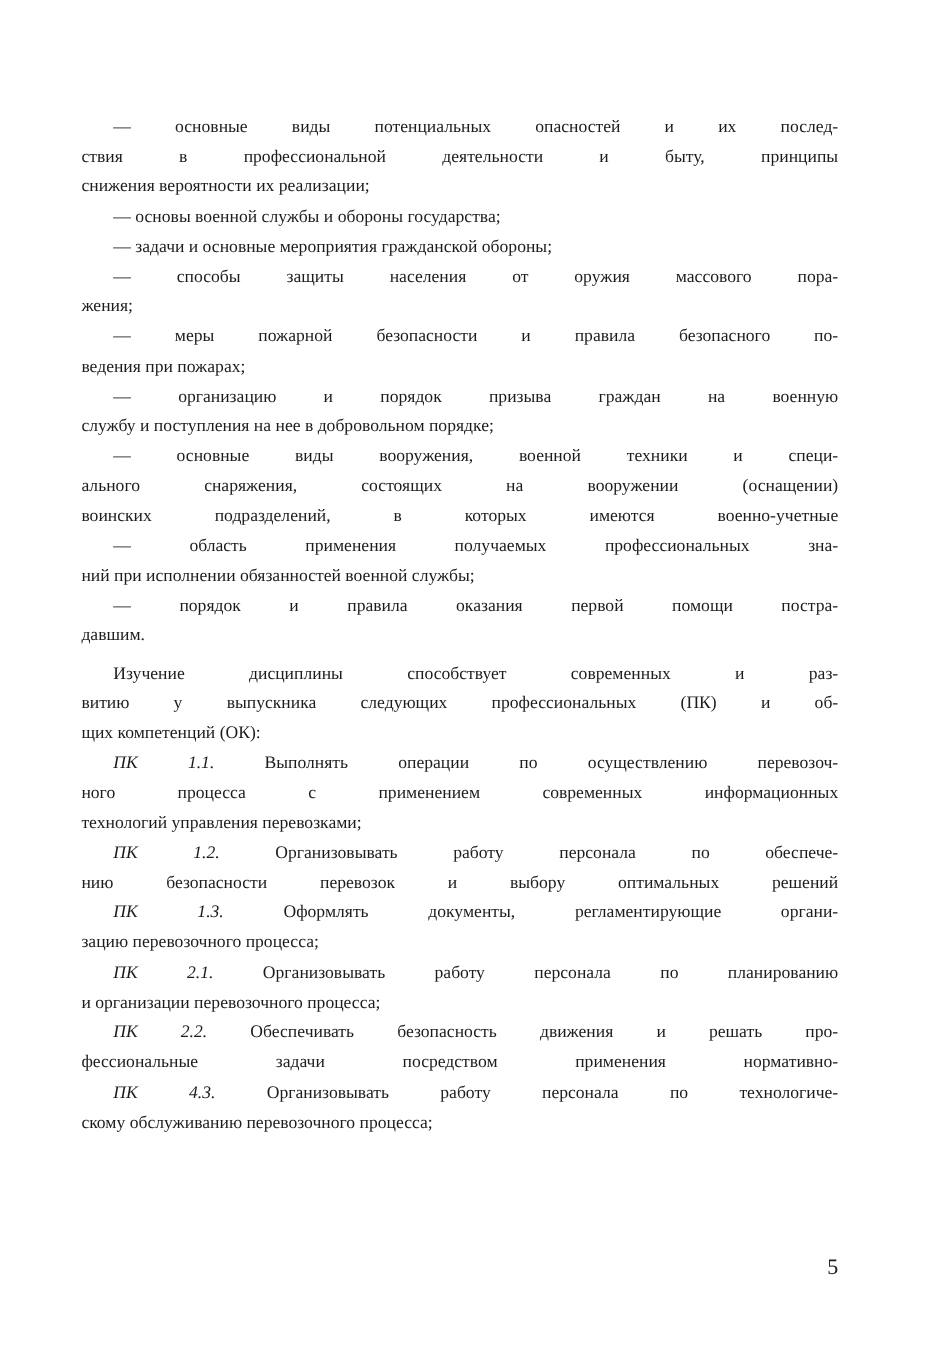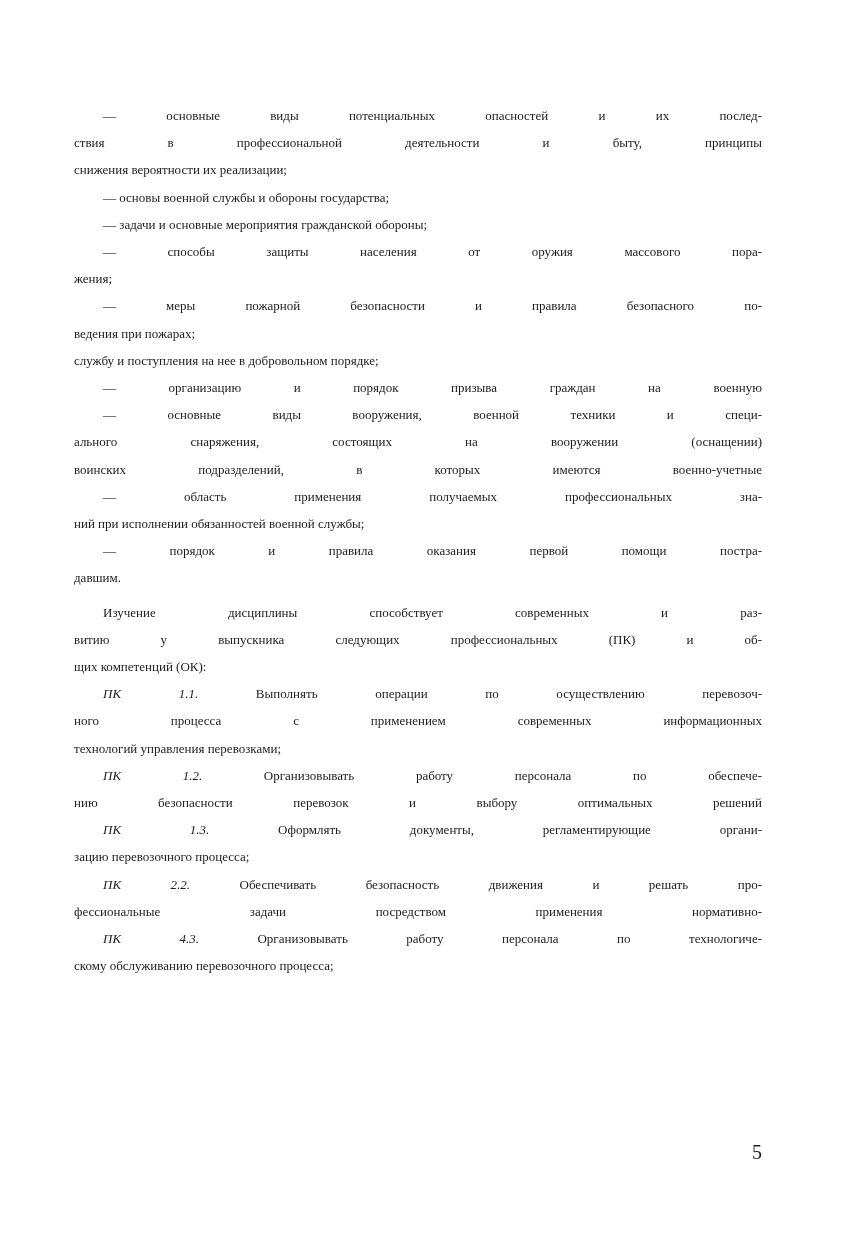--- a/index.html
+++ b/index.html
@@ -17,21 +17,21 @@
     width: 857px;
     height: 1241px;
     background: #ffffff;
     overflow: hidden;
   }
   .text-block {
     position: absolute;
     left: 74px;
     top: 102px;
     width: 688px;
-    font-size: 13px;
+    font-size: 16px;
     line-height: 27.2px;
     color: #1c1c1c;
   }
   .para {
     margin: 0;
     padding: 0;
   }
   .para.space-before {
     margin-top: 7px;
   }
@@ -80,22 +80,22 @@
       </div>
       <div class="para">
         <div class="line first"><span>— способы защиты населения от оружия массового пора-</span></div>
         <div class="line last"><span>жения;</span></div>
       </div>
       <div class="para">
         <div class="line first"><span>— меры пожарной безопасности и правила безопасного по-</span></div>
         <div class="line last"><span>ведения при пожарах;</span></div>
       </div>
       <div class="para">
+        <div class="line first"><span>— организацию и порядок призыва граждан на военную</span></div>
         <div class="line last"><span>службу и поступления на нее в добровольном порядке;</span></div>
-        <div class="line first"><span>— организацию и порядок призыва граждан на военную</span></div>
       </div>
       <div class="para">
         <div class="line first"><span>— основные виды вооружения, военной техники и специ-</span></div>
         <div class="line"><span>ального снаряжения, состоящих на вооружении (оснащении)</span></div>
         <div class="line"><span>воинских подразделений, в которых имеются военно-учетные</span></div>
       </div>
       <div class="para">
         <div class="line first"><span>— область применения получаемых профессиональных зна-</span></div>
         <div class="line last"><span>ний при исполнении обязанностей военной службы;</span></div>
       </div>
@@ -115,20 +115,24 @@
       </div>
       <div class="para">
         <div class="line first"><span class="italic">ПК 1.2.</span><span> Организовывать работу персонала по обеспече-</span></div>
         <div class="line"><span>нию безопасности перевозок и выбору оптимальных решений</span></div>
       </div>
       <div class="para">
         <div class="line first"><span class="italic">ПК 1.3.</span><span> Оформлять документы, регламентирующие органи-</span></div>
         <div class="line last"><span>зацию перевозочного процесса;</span></div>
       </div>
       <div class="para">
+        <div class="line first"><span class="italic">ПК 2.1.</span><span> Организовывать работу персонала по планированию</span></div>
+        <div class="line last"><span>и организации перевозочного процесса;</span></div>
+      </div>
+      <div class="para">
         <div class="line first"><span class="italic">ПК 2.2.</span><span> Обеспечивать безопасность движения и решать про-</span></div>
         <div class="line"><span>фессиональные задачи посредством применения нормативно-</span></div>
       </div>
       <div class="para">
         <div class="line first"><span class="italic">ПК 4.3.</span><span> Организовывать работу персонала по технологиче-</span></div>
         <div class="line last"><span>скому обслуживанию перевозочного процесса;</span></div>
       </div>
     </div>
   <div class="page-number">5</div>
 </div>

